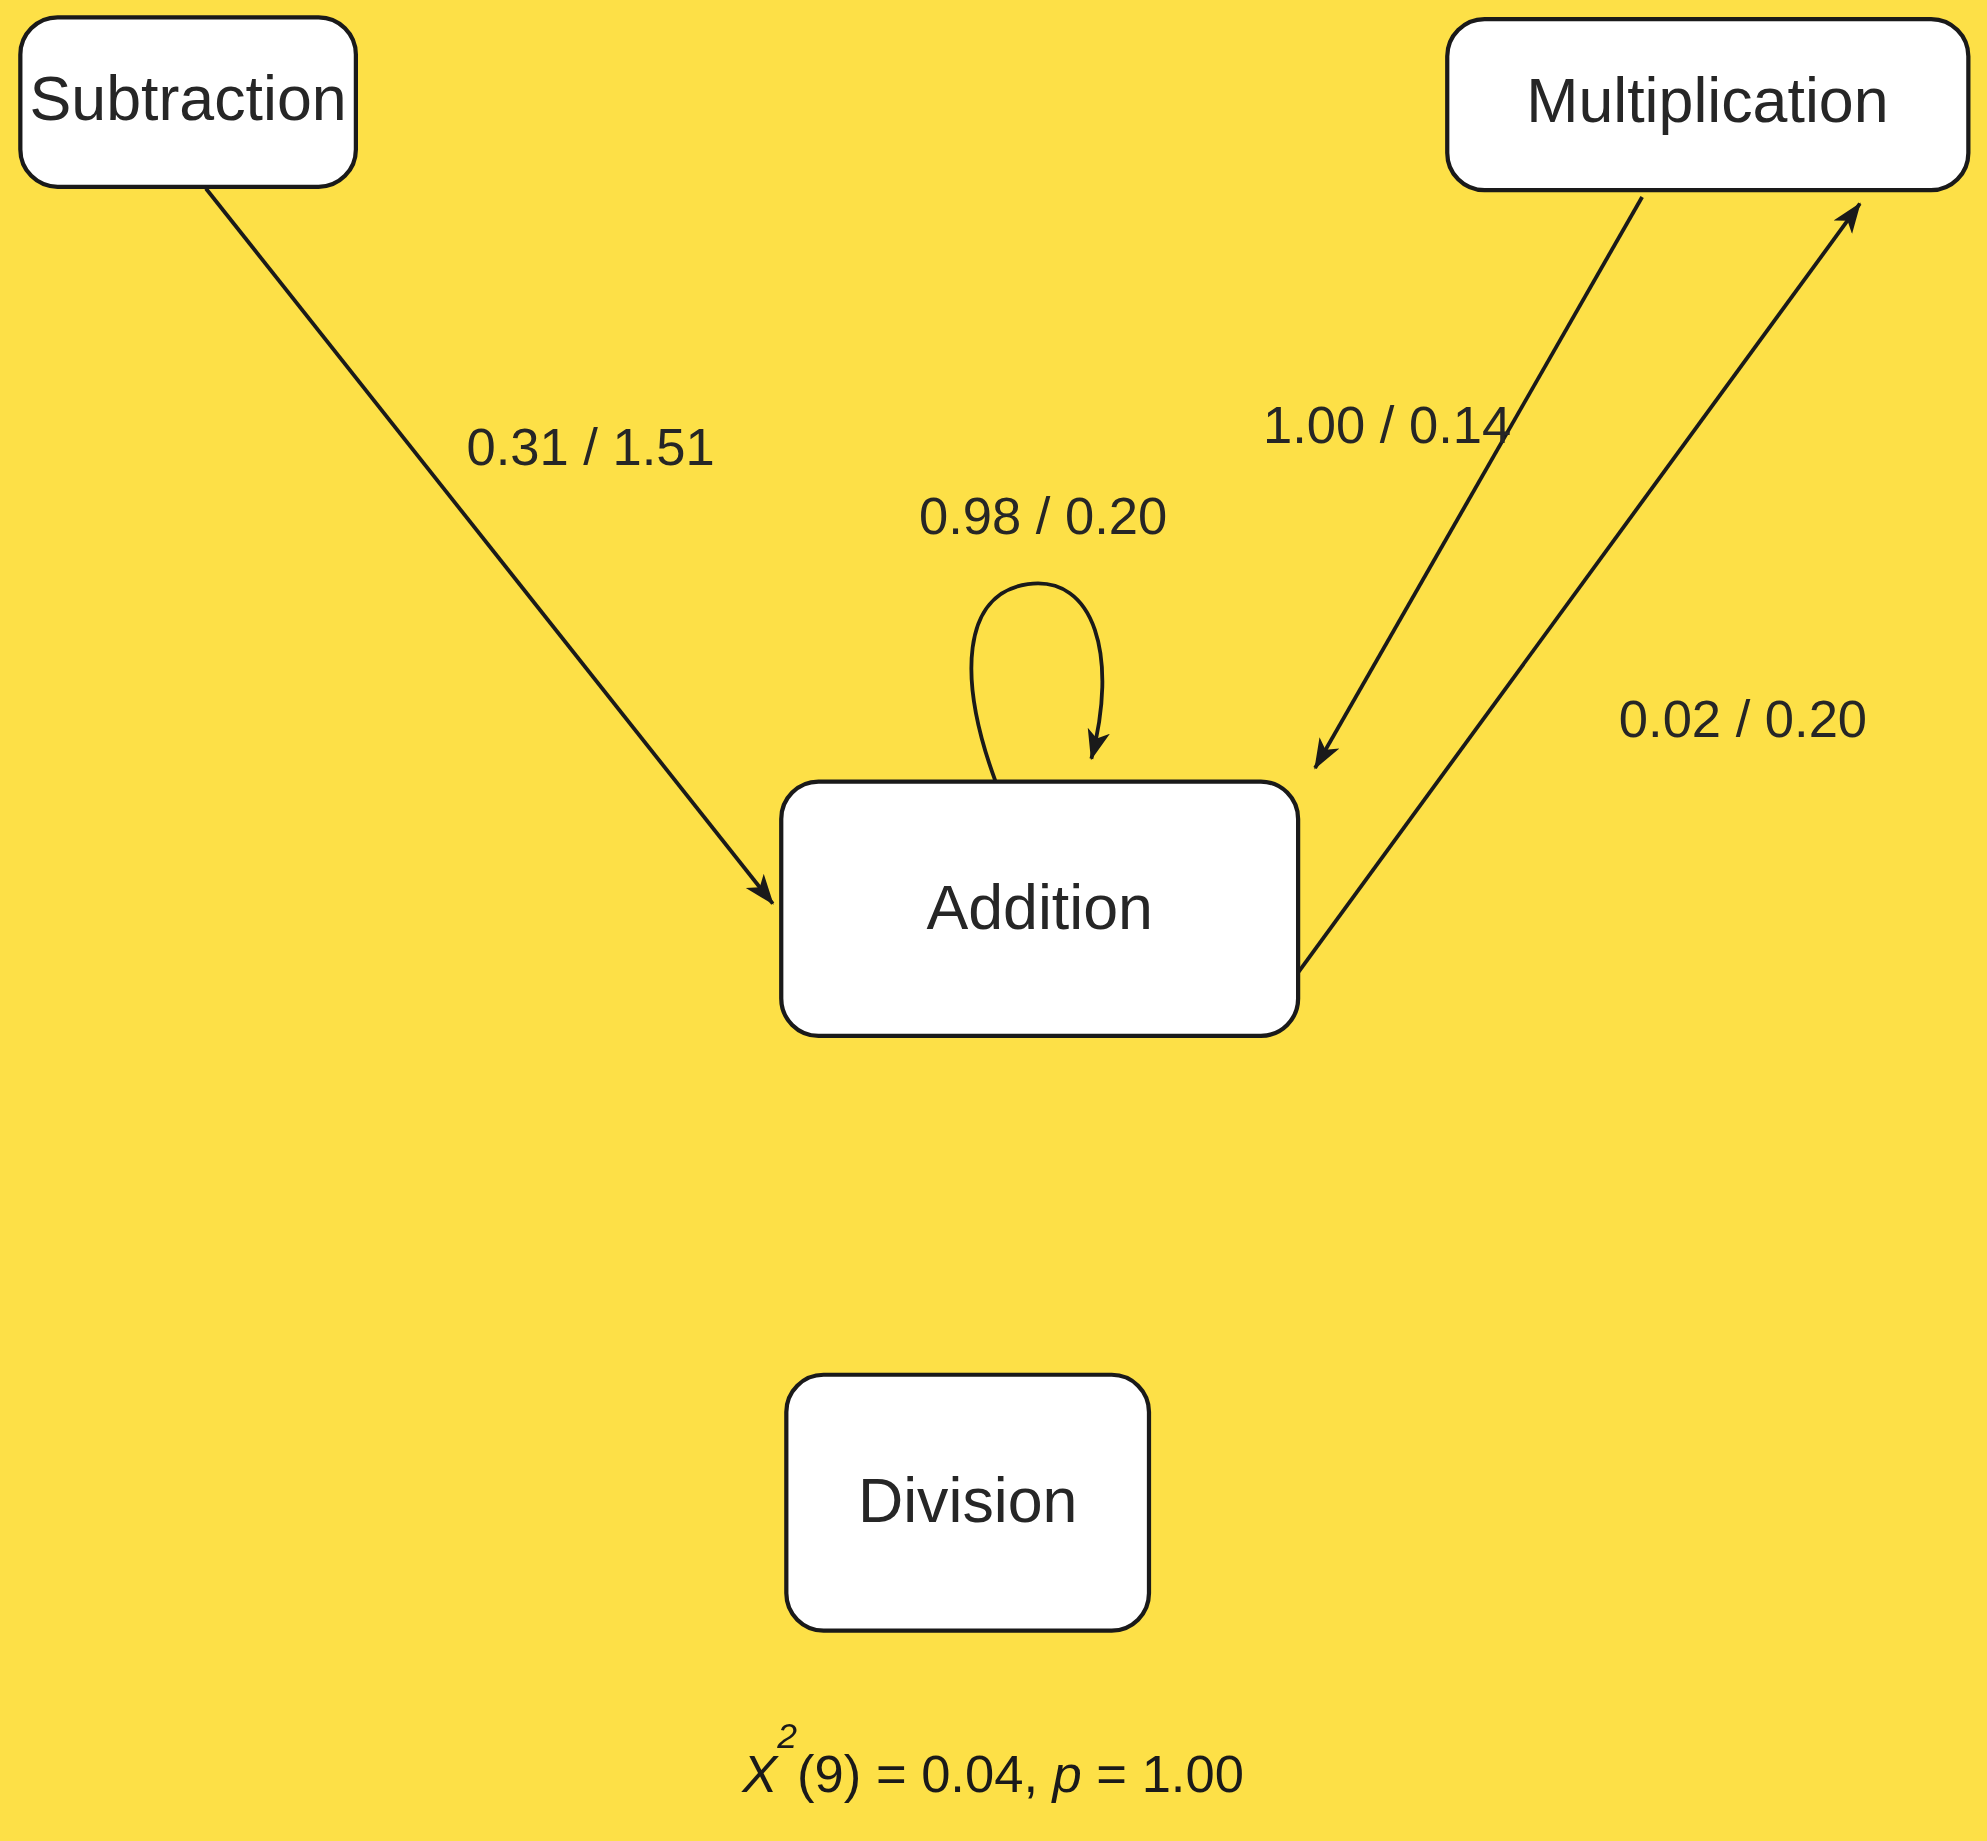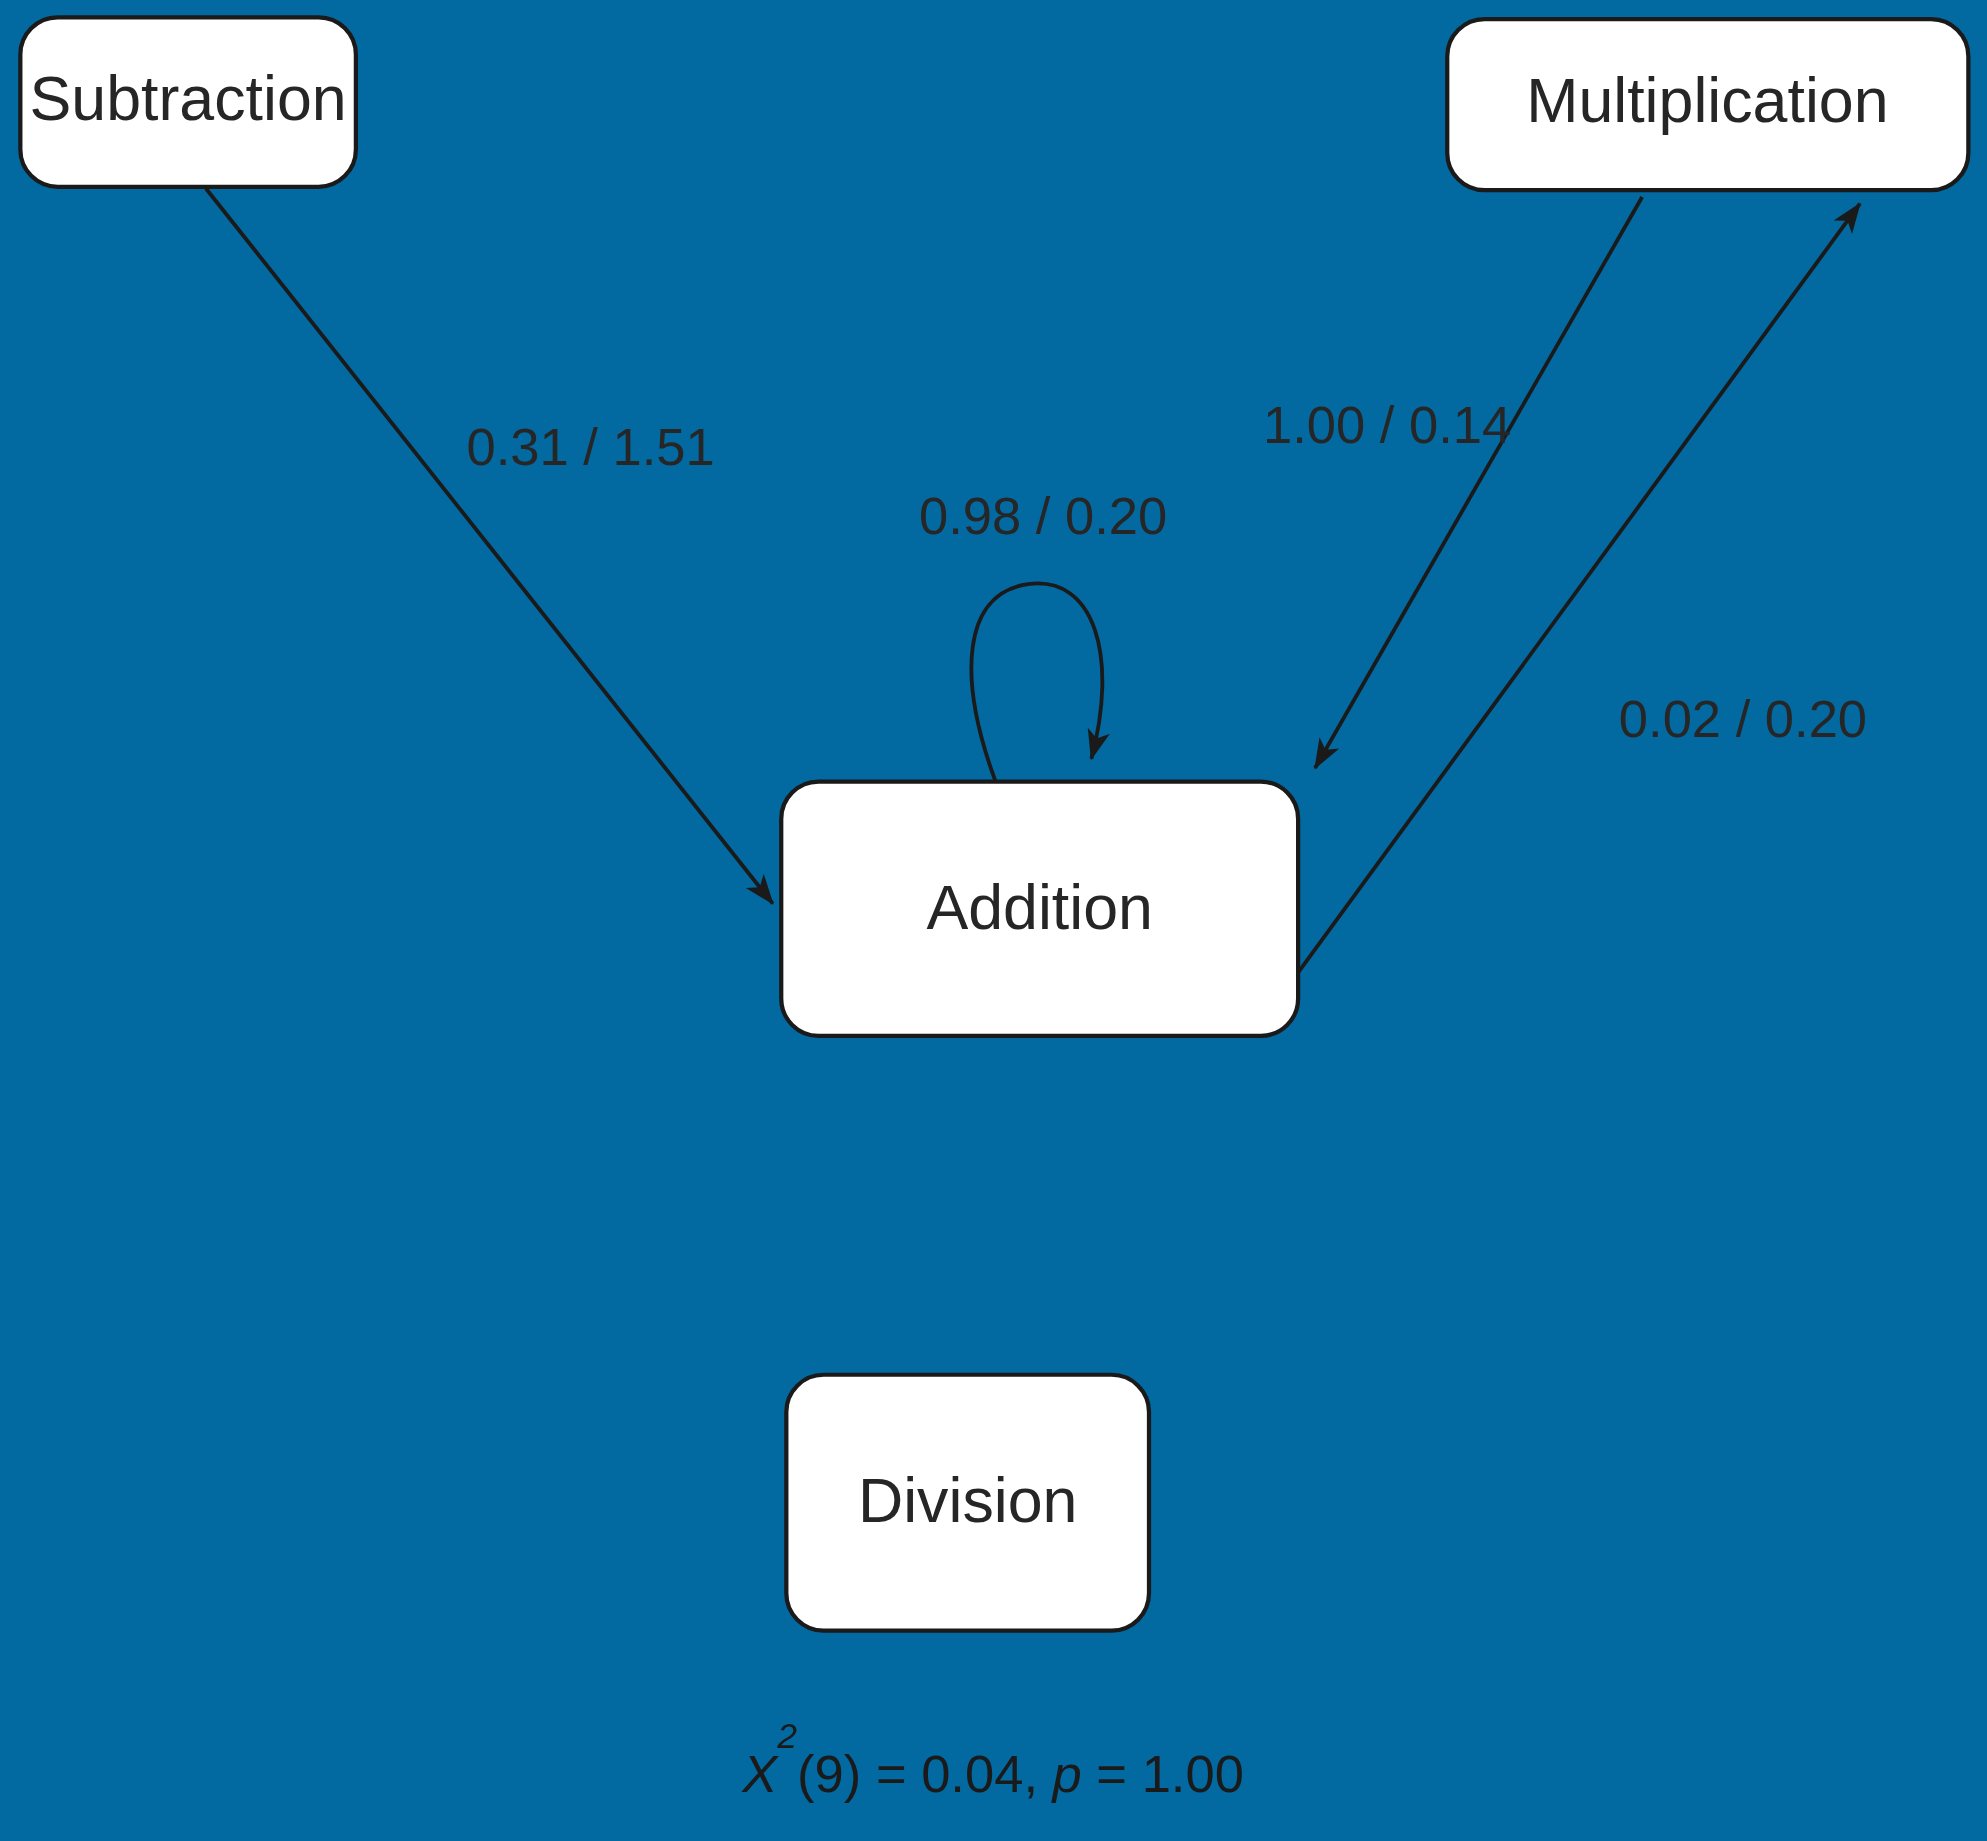--- a/index.html
+++ b/index.html
@@ -7,21 +7,21 @@
     padding: 0;
     background: #ffffff;
   }
   body {
     font-family: "Liberation Sans", sans-serif;
   }
   #canvas {
     position: relative;
     width: 1987px;
     height: 1842px;
-    background: #0369a1;
+    background: #fde047;
     overflow: hidden;
   }
   #diagram-svg {
     position: absolute;
     left: 0;
     top: 0;
     width: 1987px;
     height: 1842px;
   }
   .node-box {

